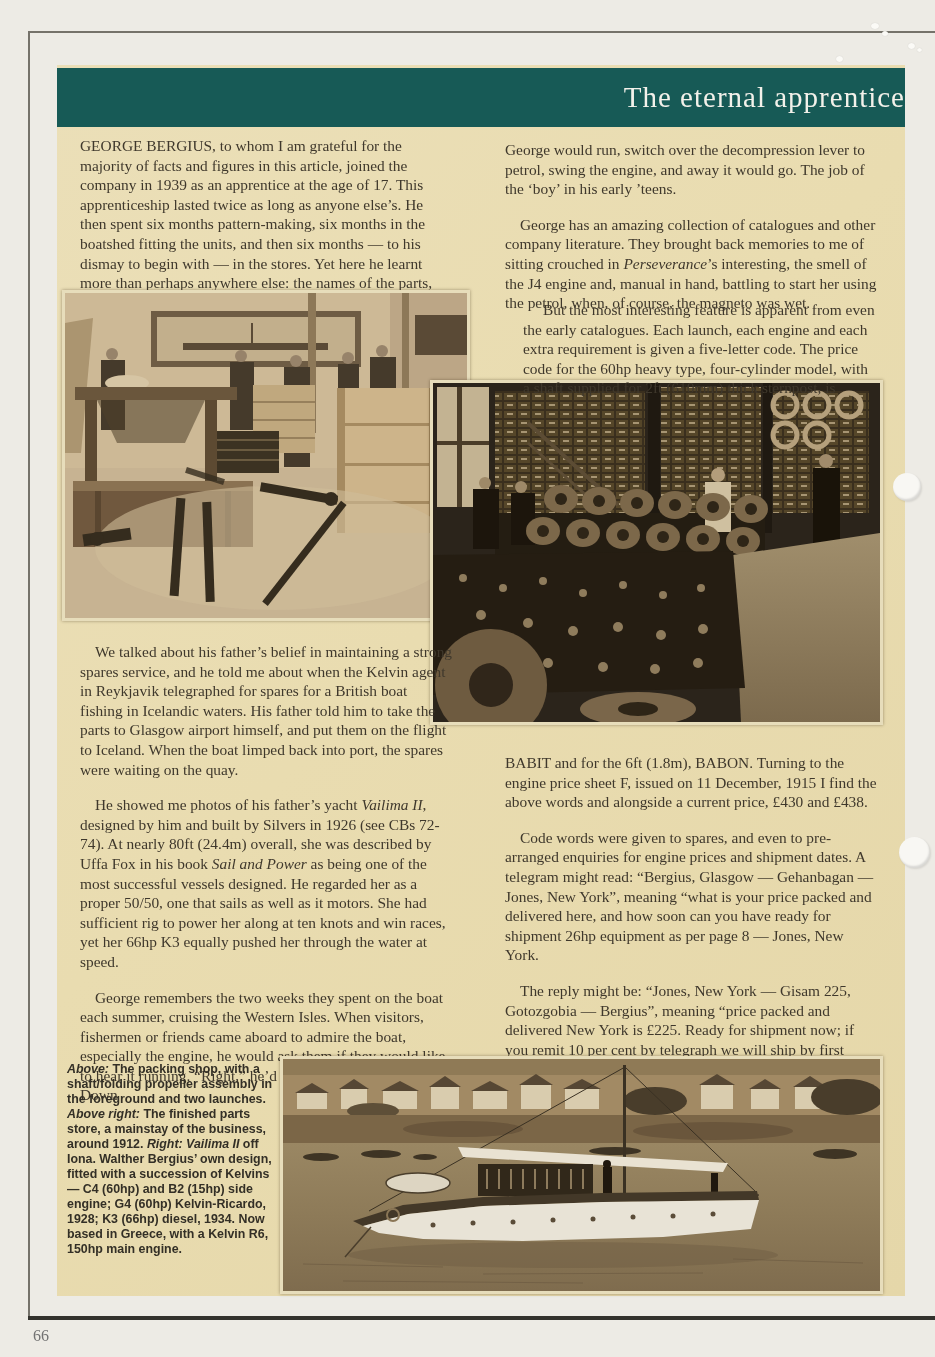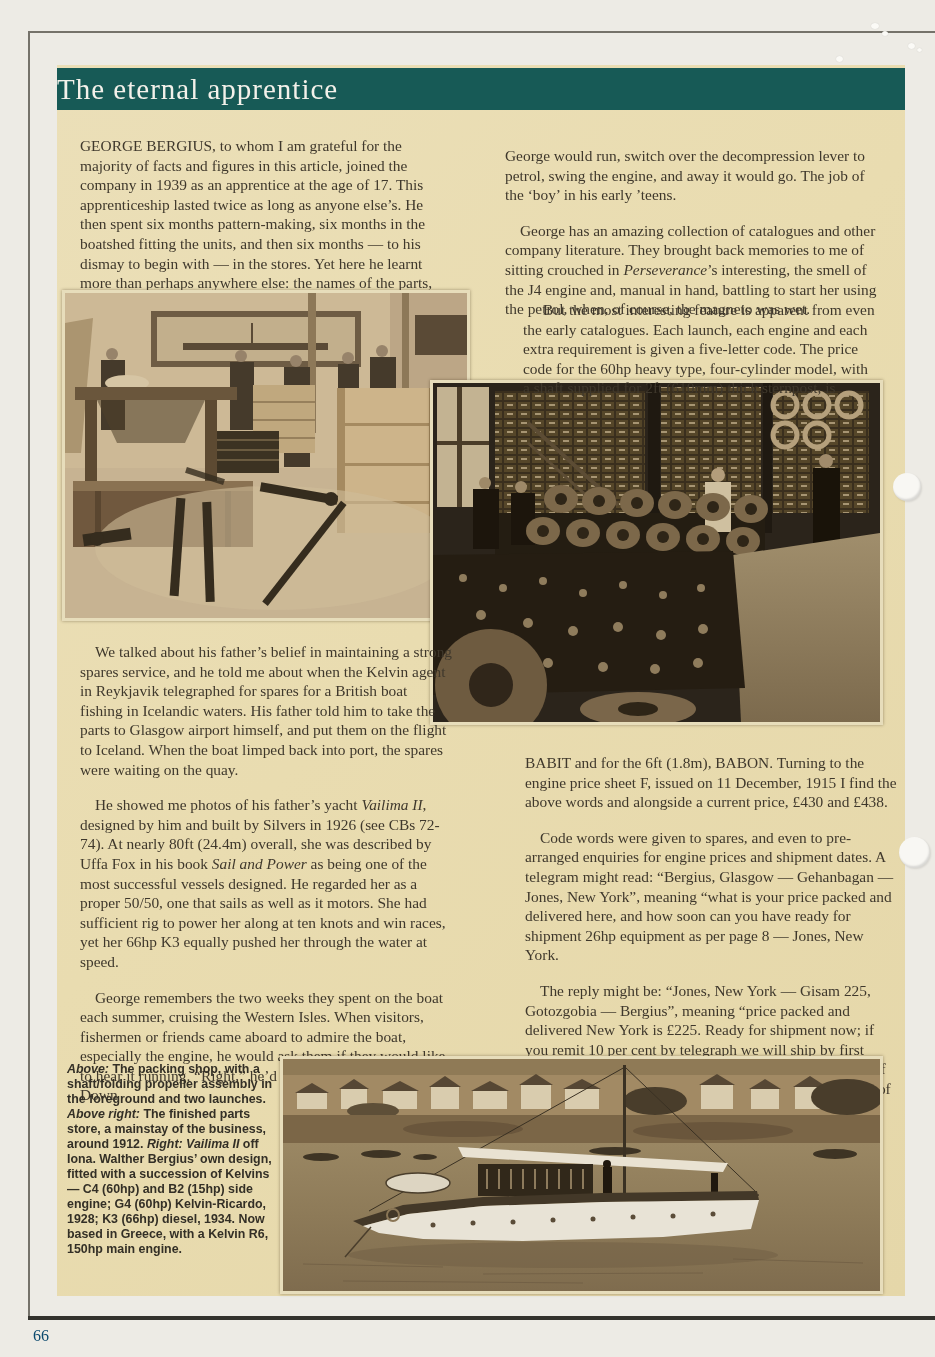--- a/index.html
+++ b/index.html
@@ -12,53 +12,53 @@
   .frame-line{position:absolute;background:#75726a;}
   .frame-top{left:28px;top:31px;width:907px;height:2px;}
   .frame-left{left:28px;top:31px;width:2px;height:1287px;}
   .frame-bottom{left:28px;top:1316px;width:907px;height:4px;background:#33322d;}
   
   .content{
     position:absolute;left:57px;top:65px;width:848px;height:1231px;
     background:linear-gradient(135deg,#ebdfb8 0%,#e9dcb0 45%,#e5d7a9 100%);
   }
   .banner{
-    position:absolute;left:0;top:3px;width:100%;height:42px;
+    position:absolute;left:0;top:3px;width:100%;height:59px;
     background:#175a56;
-    display:flex;align-items:center;justify-content:flex-start;
+    display:flex;align-items:center;justify-content:flex-end;
   }
   .banner .title{
     color:#f3f1ea;font-size:29px;font-weight:normal;letter-spacing:1px;
     font-family:"Liberation Serif", serif;
   }
   .col{position:absolute;color:#3f382c;font-size:15.4px;line-height:19.6px;text-align:left;}
   .col p{margin:16px;}
   .col p.ind{text-indent:15px;}
   .col i{}
   .lc1{left:7px;top:55px;width:405px;}
   .lc2{left:7px;top:561px;width:405px;}
-  .rc1{left:432px;top:65px;width:404px;}
+  .rc1{left:432px;top:59px;width:404px;}
   .rc2{left:450px;top:219px;width:386px;}
   .rc2 p{text-indent:20px;}
-  .rc3{left:452px;top:672px;width:404px;}
+  .rc3{left:432px;top:672px;width:404px;}
   
   .photo{position:absolute;border:3px solid #e7ddbb;box-shadow:0 0 3px rgba(60,45,20,.45);}
   .photo svg{display:block;}
   .photo1{left:5px;top:225px;width:402px;height:325px;}
   .photo2{left:373px;top:315px;width:447px;height:339px;}
   .photo3{left:223px;top:991px;width:597px;height:232px;}
   
   .caption{
     position:absolute;left:10px;top:997px;width:215px;
     font-family:"Liberation Sans", sans-serif;font-weight:bold;
     font-size:12.4px;line-height:15px;color:#332f26;
   }
   .caption i{font-style:italic;}
   
-  .pagenum{position:absolute;left:33px;top:1327px;font-size:16px;color:#0c4a6e;}
+  .pagenum{position:absolute;left:33px;top:1327px;font-size:16px;color:#737373;}
   
   .hole{position:absolute;border-radius:50%;background:#f8f7f3;
     box-shadow:inset -1px -2px 2px rgba(0,0,0,.13), 1px 1px 2px rgba(0,0,0,.10);}
   .hole1{left:893px;top:473px;width:28px;height:28px;}
   .hole2{left:899px;top:837px;width:31px;height:31px;}
   .speck{position:absolute;border-radius:50%;background:#fbfaf6;
     box-shadow:0 0 1px rgba(0,0,0,.18);}
 </style>
 </head>
 <body>

